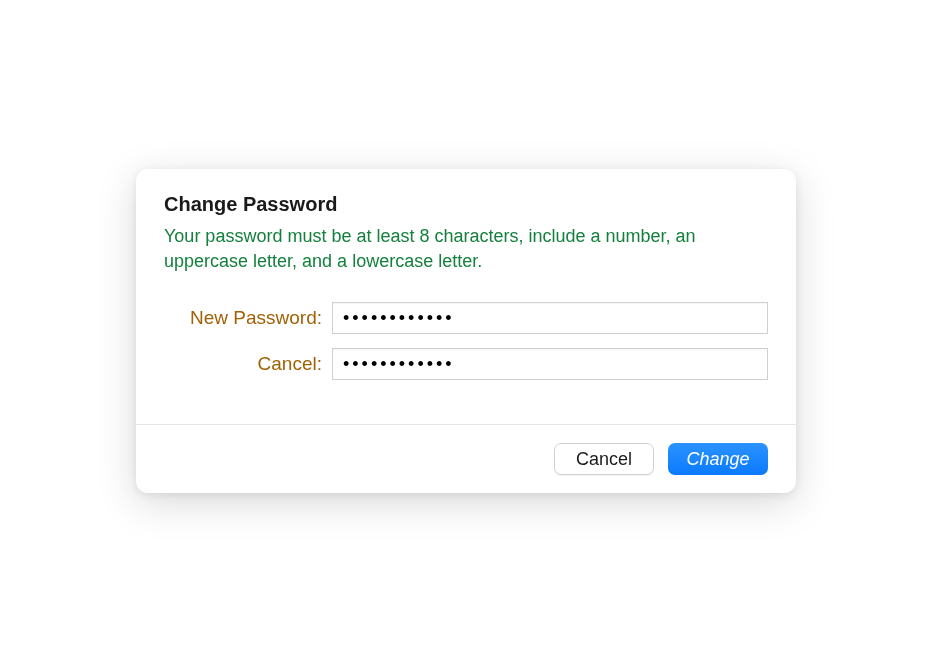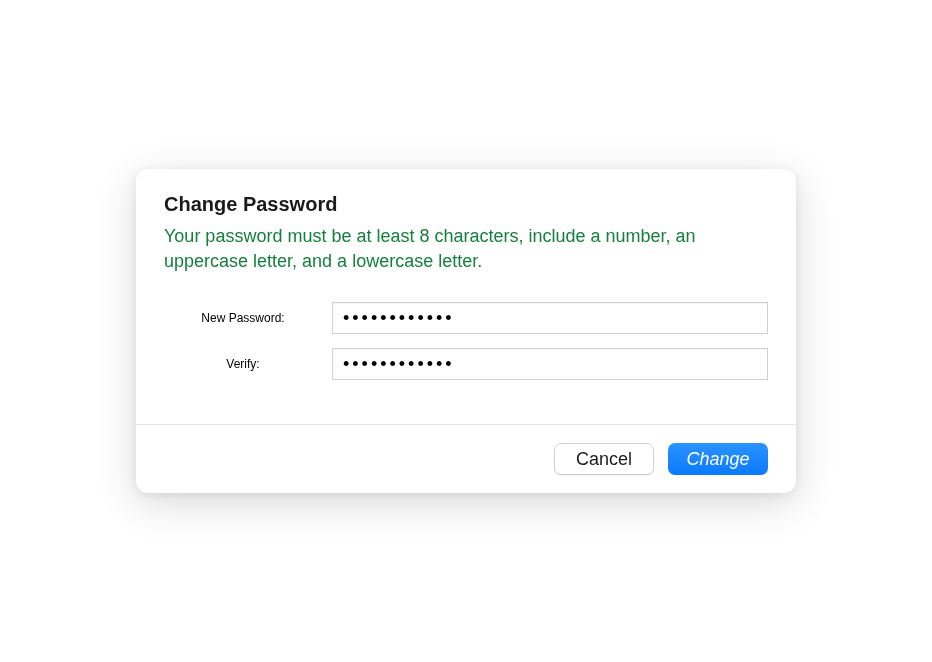--- a/index.html
+++ b/index.html
@@ -48,23 +48,23 @@
     }
     
     .form-row {
       display: flex;
       align-items: center;
       margin-bottom: 14px;
     }
     
     .form-label {
       width: 168px;
-      text-align: center;
-      font-size: 12px;
-      color: #000000;
+      text-align: right;
+      font-size: 19px;
+      color: #a16207;
       padding-right: 10px;
       flex-shrink: 0;
     }
     
     .form-input {
       flex: 1;
       height: 32px;
       border: 1px solid #d0d0d0;
       border-radius: 0;
       padding: 4px 10px;
@@ -116,21 +116,21 @@
   <div class="dialog-content">
     <h1 class="dialog-title">Change Password</h1>
     <p class="dialog-description">Your password must be at least 8 characters, include a number, an uppercase letter, and a lowercase letter.</p>
 
     <div class="form-row">
       <label class="form-label">New Password:</label>
       <input type="password" class="form-input" value="••••••••••••" style="">
     </div>
 
     <div class="form-row">
-      <label class="form-label">Verify:</label>
+      <label class="form-label">Cancel:</label>
       <input type="password" class="form-input" value="••••••••••••" style="">
     </div>
   </div>
 
   <div class="dialog-footer">
     <button class="btn btn-secondary">Cancel</button>
     <button class="btn btn-primary">Change</button>
   </div>
 </div>
 

